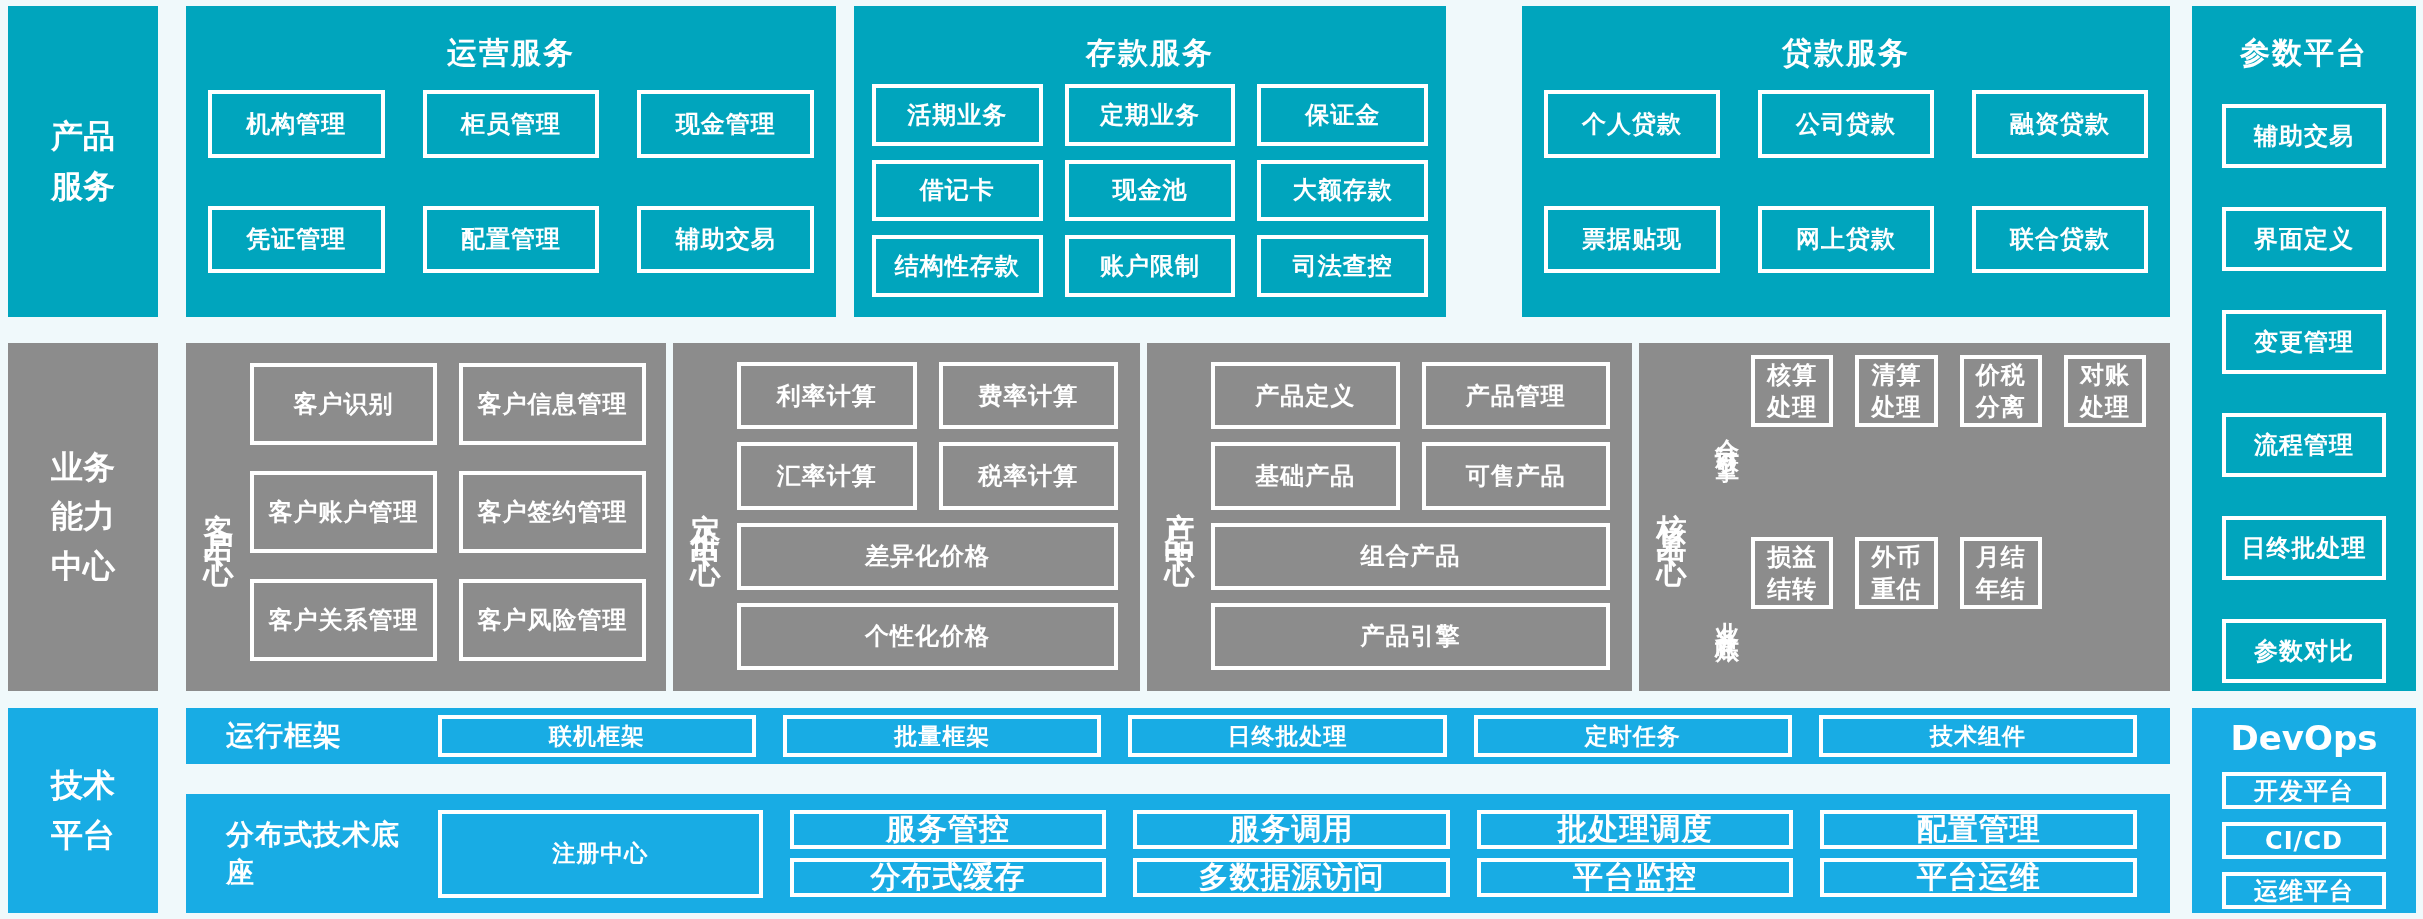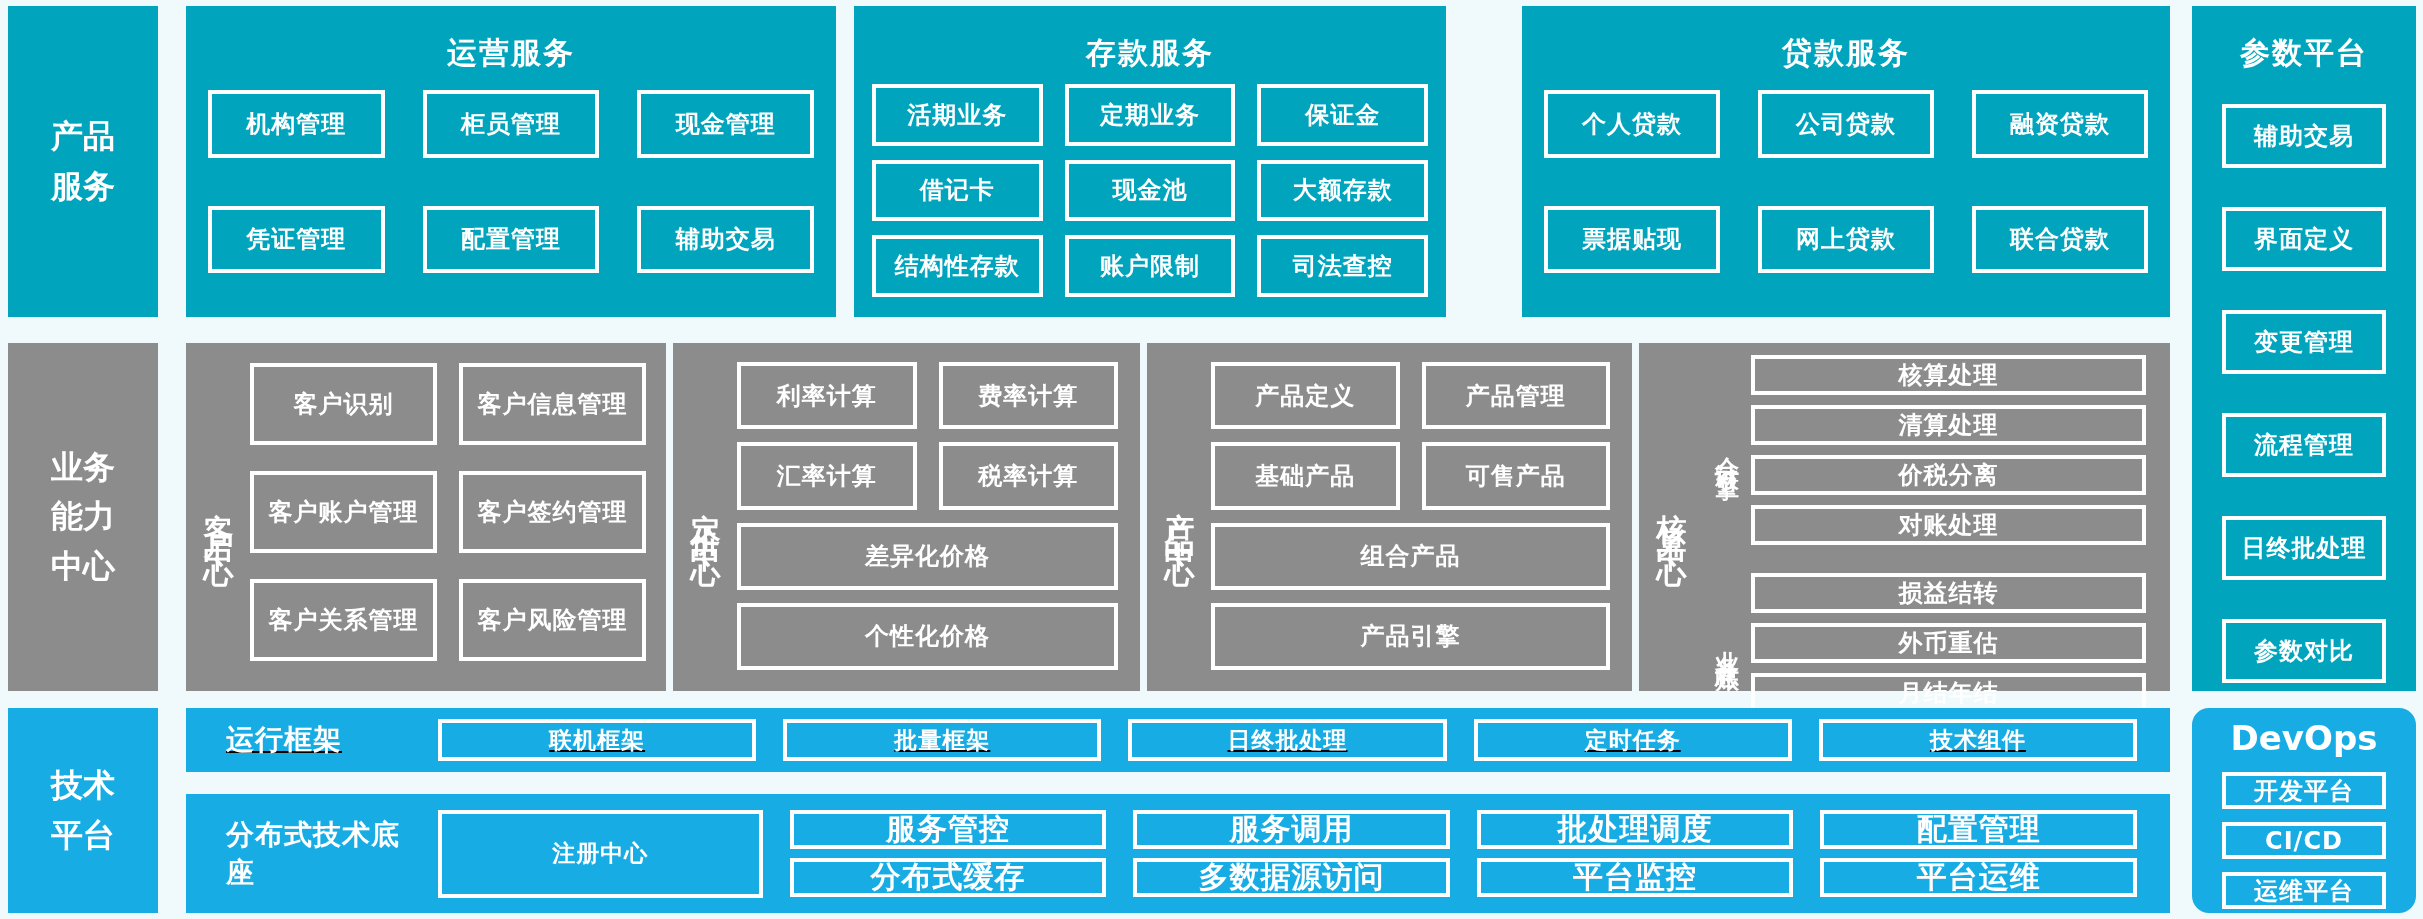--- a/index.html
+++ b/index.html
@@ -50,21 +50,21 @@
     writing-mode:vertical-rl;text-orientation:upright;
     color:#fff;font-weight:bold;font-size:24px;letter-spacing:6px;
   }
   #customer-grid{flex:1;display:grid;grid-template-columns:1fr 1fr;grid-template-rows:repeat(3,1fr);gap:26px 22px;margin:20px 20px 30px 0;}
   .grid2x4{flex:1;display:grid;grid-template-columns:1fr 1fr;grid-template-rows:repeat(4,1fr);gap:13px 22px;margin:19px 22px 21px 0;}
   .wide{grid-column:1 / 3;}
   #accounting{display:flex;}
   #acc-groups{flex:1;display:flex;flex-direction:column;margin:12px 24px 14px 0;gap:28px;}
   .acc-group{flex:1;display:flex;}
   .acc-sublabel{width:48px;flex:none;display:flex;align-items:center;justify-content:center;}
-  .acc-grid{flex:1;display:grid;grid-template-columns:1fr;grid-template-rows:1fr 1fr;gap:10px 22px;}
+  .acc-grid{flex:1;display:grid;grid-template-columns:1fr 1fr 1fr 1fr;grid-template-rows:1fr 1fr;gap:10px 22px;}
   
   .tech-row{display:flex;align-items:center;padding:0 33px 0 40px;gap:27px;}
   .row-label{color:#fff;font-weight:bold;font-size:28px;width:185px;flex:none;letter-spacing:1px;}
   .runtime-btn{flex:1;height:42px;font-size:23px;}
   .registry-btn{flex:1;height:88px;font-size:23px;}
   .dist-col{flex:1;display:flex;flex-direction:column;gap:9px;}
   .dist-btn{height:39px;font-size:30px;}
   
   #devops-title{font-size:34px;letter-spacing:0;padding-top:10px;}
   #devops-col{margin:14px 30px 0;gap:13px;display:flex;flex-direction:column;}
@@ -74,23 +74,23 @@
   #ops{left:186px;top:6px;width:650px;height:311px;}
   #deposit{left:854px;top:6px;width:592px;height:311px;}
   #loan{left:1522px;top:6px;width:648px;height:311px;}
   #param{left:2192px;top:6px;width:224px;height:685px;}
   #biz-label{left:8px;top:343px;width:150px;height:348px;}
   #customer{left:186px;top:343px;width:480px;height:348px;}
   #pricing{left:673px;top:343px;width:467px;height:348px;}
   #product-center{left:1147px;top:343px;width:485px;height:348px;}
   #accounting{left:1639px;top:343px;width:531px;height:348px;}
   #tech-label{left:8px;top:708px;width:150px;height:205px;}
-  #runtime{left:186px;top:708px;width:1984px;height:64px;text-decoration:underline;}
+  #runtime{left:186px;top:708px;width:1984px;height:56px;}
   #distributed{left:186px;top:794px;width:1984px;height:119px;}
-  #devops{left:2192px;top:708px;width:224px;height:205px;border-radius:17px;}
+  #devops{left:2192px;top:708px;width:224px;height:205px;}
 </style>
 </head>
 <body>
 
 <div class="canvas">
 
   <div id="product-label" class="abs teal side-label">产品
 服务</div>
   <div id="biz-label" class="abs gray side-label">业务
 能力

